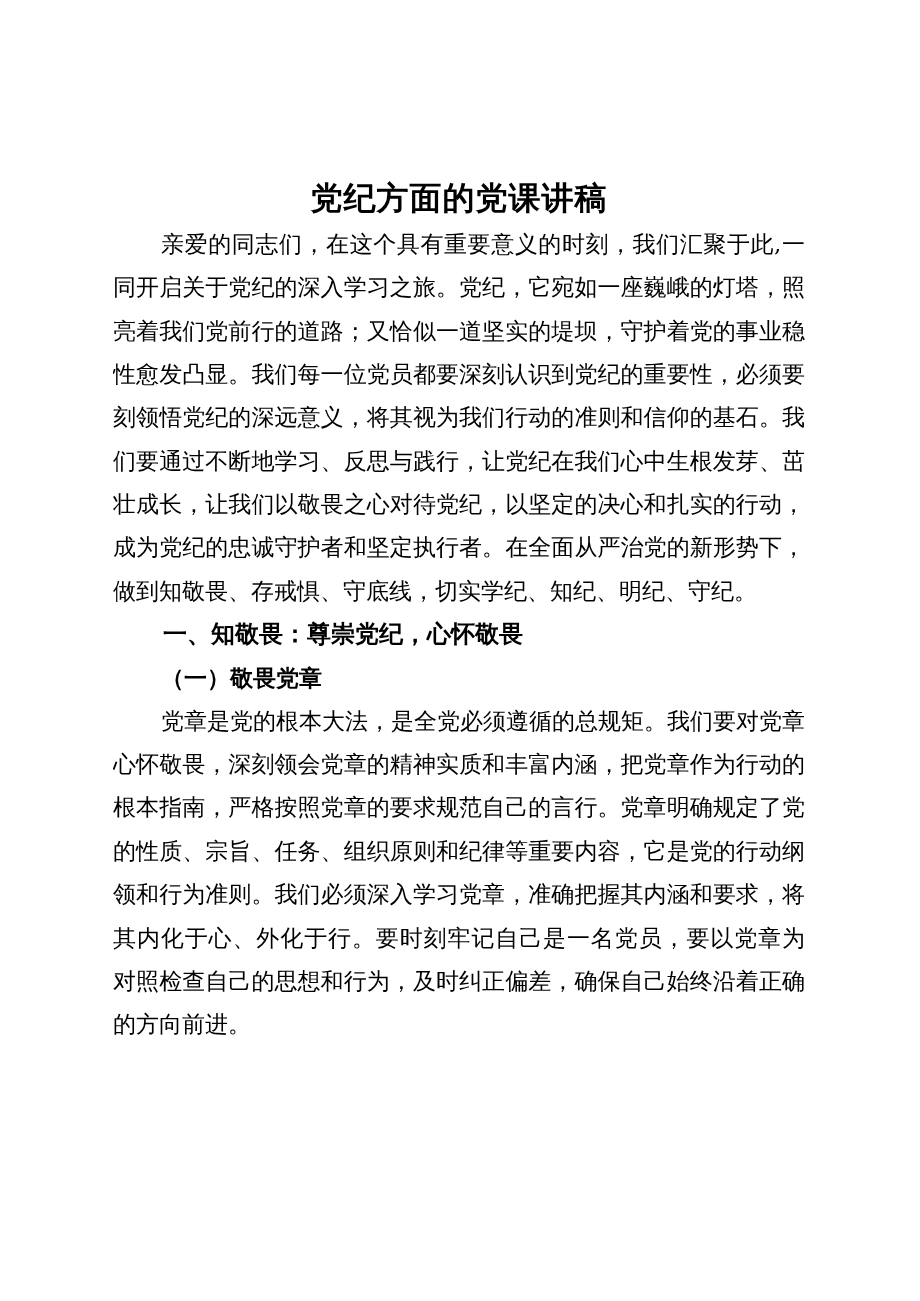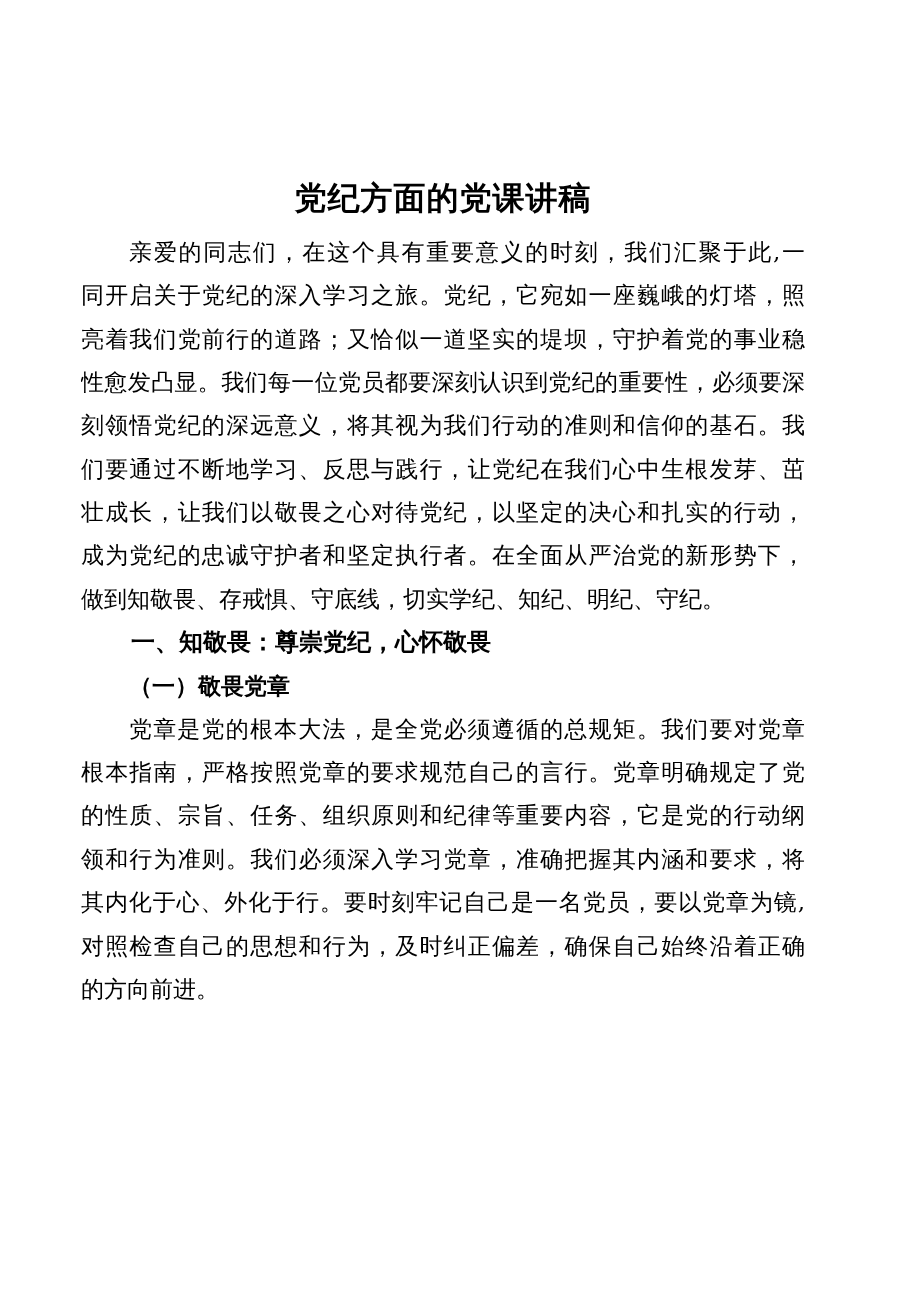--- a/index.html
+++ b/index.html
@@ -9,36 +9,36 @@
   }
   .page {
     position: relative;
     width: 920px;
     height: 1301px;
     background: #ffffff;
     color: #000000;
     overflow: hidden;
   }
   .content {
-    padding: 181px 115px 0 81px; 
+    padding: 181px 115px 0 113px; 
   }
   .doc-title {
     margin: 0;
     font-family: "DejaVu Sans", "Liberation Sans", sans-serif;
     font-weight: bold;
     font-size: 32px;
     line-height: 34px;
     text-align: center;
     letter-spacing: 1px;
   }
   .para {
     margin: 0;
   }
   .para-first {
-    margin-top: 16px;
+    margin-top: 8px;
   }
   .line {
     font-family: "DejaVu Serif", "Liberation Serif", serif;
     font-size: 23px;
     line-height: 43.35px;
     height: 43.35px;
     overflow: hidden;
   }
   
   .line.j {
@@ -91,20 +91,21 @@
       <div class="line j">成为党纪的忠诚守护者和坚定执行者。在全面从严治党的新形势下，</div>
       <div class="line last">做到知敬畏、存戒惧、守底线，切实学纪、知纪、明纪、守纪。</div>
     </div>
 
     <h2 class="h-section">一、知敬畏：尊崇党纪，心怀敬畏</h2>
 
     <h3 class="h-subsection">（一）敬畏党章</h3>
 
     <div class="para">
       <div class="line j ind">党章是党的根本大法，是全党必须遵循的总规矩。我们要对党章</div>
+      <div class="line j">心怀敬畏，深刻领会党章的精神实质和丰富内涵，把党章作为行动的</div>
       <div class="line j">根本指南，严格按照党章的要求规范自己的言行。党章明确规定了党</div>
       <div class="line j">的性质、宗旨、任务、组织原则和纪律等重要内容，它是党的行动纲</div>
       <div class="line j">领和行为准则。我们必须深入学习党章，准确把握其内涵和要求，将</div>
       <div class="line j">其内化于心、外化于行。要时刻牢记自己是一名党员，要以党章为镜,</div>
       <div class="line j">对照检查自己的思想和行为，及时纠正偏差，确保自己始终沿着正确</div>
       <div class="line last">的方向前进。</div>
     </div>
 
   </div>
 </div>

